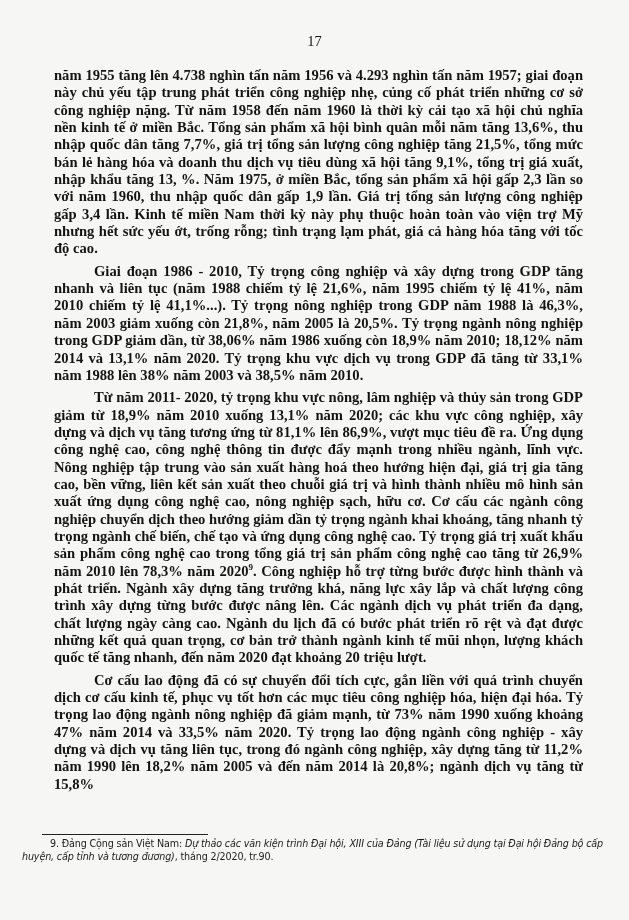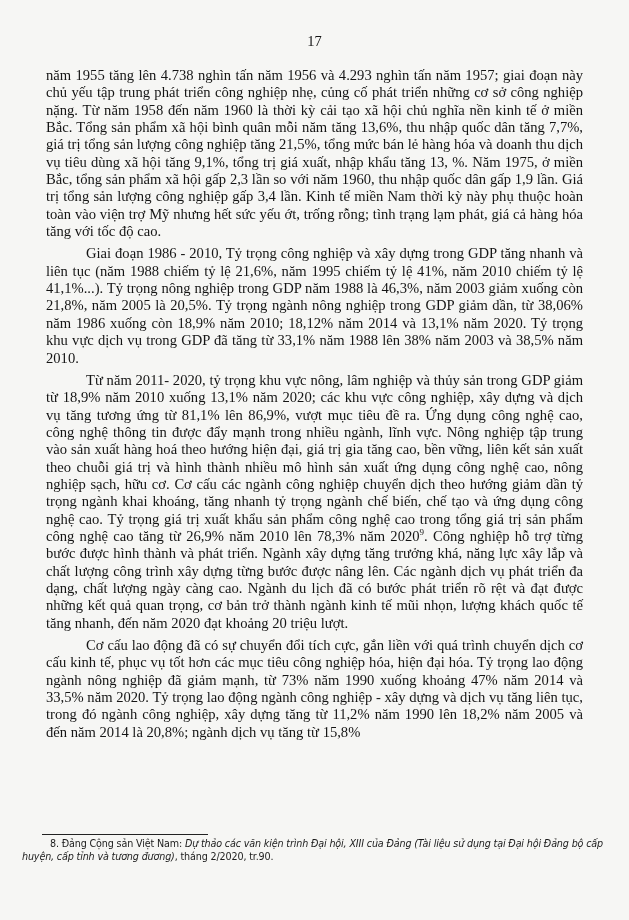--- a/index.html
+++ b/index.html
@@ -12,21 +12,21 @@
   }
   .page-number {
     position: absolute; top: 33px; left: 0; width: 629px;
     text-align: center; font-size: 14.5px;
   }
   .body-text {
     position: absolute; top: 67px; left: 46px; width: 537px;
     font-size: 14.6px; line-height: 17.35px;
     text-align: justify;
   }
-  .para { margin: 0 0 5px 0; text-indent: 0; }
+  .para { margin: 0 0 5px 8px; text-indent: 0; font-weight: bold; }
   .para.indent { text-indent: 40px; }
   sup { font-size: 9px; line-height: 0; vertical-align: 6px; }
   .footnote-rule {
     position: absolute; top: 834px; left: 42px; width: 166px; height: 0;
     border-top: 1px solid #222;
   }
   .footnote {
     position: absolute; top: 838px; left: 22px; width: 590px;
     font-family: "DejaVu Sans", sans-serif;
     font-size: 9.6px; line-height: 12.5px; color: #1b1b1b;
@@ -42,13 +42,13 @@
 
 <div class="body-text">
   <p class="para">năm 1955 tăng lên 4.738 nghìn tấn năm 1956 và 4.293 nghìn tấn năm 1957; giai đoạn này chủ yếu tập trung phát triển công nghiệp nhẹ, củng cố phát triển những cơ sở công nghiệp nặng. Từ năm 1958 đến năm 1960 là thời kỳ cải tạo xã hội chủ nghĩa nền kinh tế ở miền Bắc. Tổng sản phẩm xã hội bình quân mỗi năm tăng 13,6%, thu nhập quốc dân tăng 7,7%, giá trị tổng sản lượng công nghiệp tăng 21,5%, tổng mức bán lẻ hàng hóa và doanh thu dịch vụ tiêu dùng xã hội tăng 9,1%, tổng trị giá xuất, nhập khẩu tăng 13, %. Năm 1975, ở miền Bắc, tổng sản phẩm xã hội gấp 2,3 lần so với năm 1960, thu nhập quốc dân gấp 1,9 lần. Giá trị tổng sản lượng công nghiệp gấp 3,4 lần. Kinh tế miền Nam thời kỳ này phụ thuộc hoàn toàn vào viện trợ Mỹ nhưng hết sức yếu ớt, trống rỗng; tình trạng lạm phát, giá cả hàng hóa tăng với tốc độ cao.</p>
   <p class="para indent">Giai đoạn 1986 - 2010, Tỷ trọng công nghiệp và xây dựng trong GDP tăng nhanh và liên tục (năm 1988 chiếm tỷ lệ 21,6%, năm 1995 chiếm tỷ lệ 41%, năm 2010 chiếm tỷ lệ 41,1%...). Tỷ trọng nông nghiệp trong GDP năm 1988 là 46,3%, năm 2003 giảm xuống còn 21,8%, năm 2005 là 20,5%. Tỷ trọng ngành nông nghiệp trong GDP giảm dần, từ 38,06% năm 1986 xuống còn 18,9% năm 2010; 18,12% năm 2014 và 13,1% năm 2020. Tỷ trọng  khu vực dịch vụ trong GDP đã tăng từ 33,1% năm 1988 lên 38% năm 2003 và 38,5% năm 2010.</p>
   <p class="para indent"><span>Từ năm 2011- 2020, tỷ trọng khu vực nông, lâm nghiệp và thủy sản trong GDP giảm từ 18,9% năm 2010 xuống 13,1% năm 2020; các khu vực công nghiệp, xây dựng và dịch vụ tăng tương ứng từ 81,1% lên 86,9%, vượt mục tiêu đề ra. Ứng dụng công nghệ cao, công nghệ thông tin được đẩy mạnh trong nhiều ngành, lĩnh vực. Nông nghiệp tập trung vào sản xuất hàng hoá theo hướng hiện đại, giá trị gia tăng cao, bền vững, liên kết sản xuất theo chuỗi giá trị và hình thành nhiều mô hình sản xuất ứng dụng công nghệ cao, nông nghiệp sạch, hữu cơ. Cơ cấu các ngành công nghiệp chuyển dịch theo hướng giảm dần tỷ trọng ngành khai khoáng, tăng nhanh tỷ trọng ngành chế biến, chế tạo và ứng dụng công nghệ cao. Tỷ trọng giá trị xuất khẩu sản phẩm công nghệ cao trong tổng giá trị sản phẩm công nghệ cao tăng từ 26,9% năm 2010 lên 78,3% năm 2020</span><sup>9</sup><span>. Công nghiệp hỗ trợ từng bước được hình thành và phát triển. Ngành xây dựng tăng trưởng khá, năng lực xây lắp và chất lượng công trình xây dựng từng bước được nâng lên. Các ngành dịch vụ phát triển đa dạng, chất lượng ngày càng cao. Ngành du lịch đã có bước phát triển rõ rệt và đạt được những kết quả quan trọng, cơ bản trở thành ngành kinh tế mũi nhọn, lượng khách quốc tế tăng nhanh, đến năm 2020 đạt khoảng 20 triệu lượt.</span></p>
   <p class="para indent">Cơ cấu lao động đã có sự chuyển đổi tích cực, gắn liền với quá trình chuyển dịch cơ cấu kinh tế, phục vụ tốt hơn các mục tiêu công nghiệp hóa, hiện đại hóa. Tỷ trọng lao động ngành nông nghiệp đã giảm mạnh, từ 73% năm 1990 xuống khoảng 47% năm 2014 và 33,5% năm 2020. Tỷ trọng lao động ngành công nghiệp - xây dựng và dịch vụ tăng liên tục, trong đó ngành công nghiệp, xây dựng tăng từ 11,2% năm 1990 lên 18,2% năm 2005 và đến năm 2014 là 20,8%; ngành dịch vụ tăng từ 15,8%</p>
 </div>
 
 <div class="footnote-rule"></div>
 
-<div class="footnote"><span>8. Đảng Cộng sản Việt Nam: </span><i>Dự thảo các văn kiện trình Đại hội, XIII của Đảng (Tài liệu sử dụng tại Đại hội Đảng bộ cấp huyện, cấp tỉnh và tương đương)</i><span>, tháng 2/2020, tr.90.</span></div>
+<div class="footnote"><span>9. Đảng Cộng sản Việt Nam: </span><i>Dự thảo các văn kiện trình Đại hội, XIII của Đảng (Tài liệu sử dụng tại Đại hội Đảng bộ cấp huyện, cấp tỉnh và tương đương)</i><span>, tháng 2/2020, tr.90.</span></div>
 
 </body></html>

